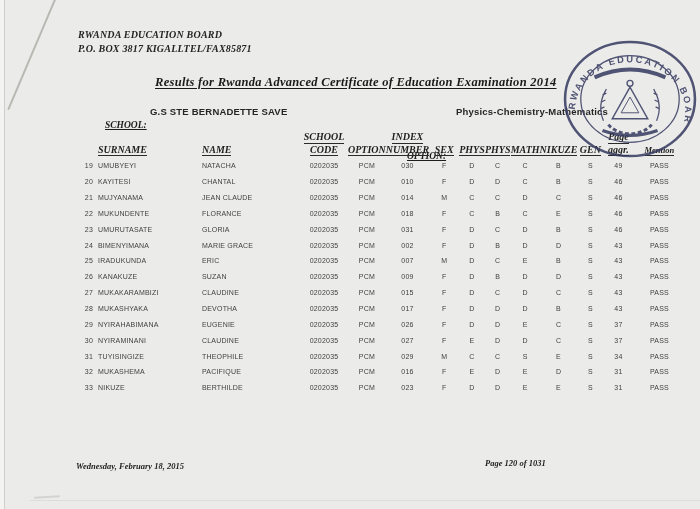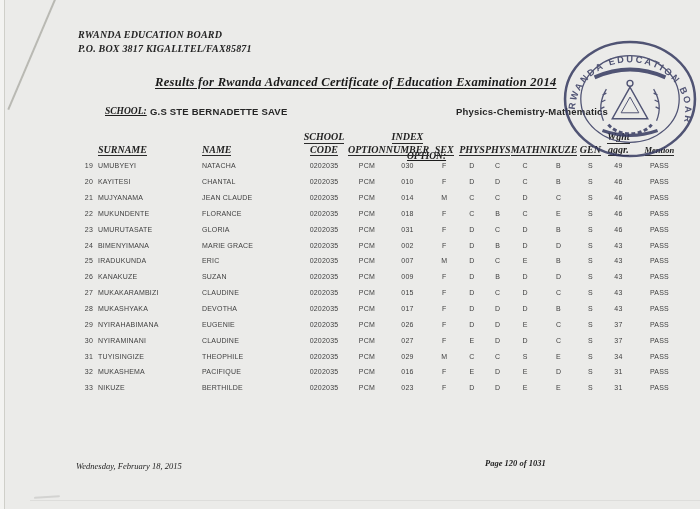--- a/index.html
+++ b/index.html
@@ -13,35 +13,35 @@
   .edge-left{position:absolute;left:0;top:0;width:4px;height:509px;background:#f3f3f1;border-right:1px solid #cfcfc9;}
   .edge-diag{position:absolute;left:55px;top:-3px;width:1.5px;height:122px;background:#b9b9b3;transform:rotate(23deg);transform-origin:top left;}
   .edge-bottom{position:absolute;left:30px;top:500px;width:670px;height:1px;background:rgba(0,0,0,0.06);}
   .smudge{position:absolute;left:34px;top:496px;width:26px;height:2px;background:rgba(0,0,0,0.10);border-radius:2px;transform:rotate(-4deg);}
 
   .letterhead{position:absolute;left:78px;top:28px;font-weight:bold;font-style:italic;font-size:10px;line-height:13.5px;letter-spacing:.2px;color:#242424;}
   .doc-title{position:absolute;left:155px;top:75px;font-weight:bold;font-style:italic;font-size:12.5px;letter-spacing:.3px;color:#1a1a1a;text-decoration:underline;text-underline-offset:2px;}
 
   .label-it{font-weight:bold;font-style:italic;font-size:9.5px;text-decoration:underline;color:#1d1d1d;}
   .val-sans{font-family:"Liberation Sans","DejaVu Sans",sans-serif;font-weight:bold;font-size:9.5px;color:#262626;letter-spacing:.2px;}
-  .school-label{position:absolute;left:105px;top:106px;}
+  .school-label{position:absolute;left:105px;top:120px;}
   .school-value{position:absolute;left:150px;top:106px;}
   .option-label{position:absolute;left:407px;top:106px;margin-top:45px;}
   .option-value{position:absolute;left:446px;top:106px;padding-left:10px;}
 
   table.results{position:absolute;left:76px;top:122px;border-collapse:collapse;table-layout:fixed;}
   table.results th{vertical-align:bottom;font-weight:bold;font-style:italic;font-size:10px;color:#1f1f1f;padding:0 0 2px 0;text-align:center;height:34px;}
   table.results th .hl{display:inline-block;border-bottom:1px solid #2a2a2a;padding-bottom:1px;line-height:8.5px;}
   table.results th.al{text-align:left;}
   table.results th.mention-h{font-size:8.5px;}
   table.results td{font-family:"Liberation Sans","DejaVu Sans",sans-serif;font-size:7px;color:#3f3f3f;height:15.85px;padding:0;text-align:center;letter-spacing:.2px;}
   table.results td.col-no{text-align:right;padding-right:5px;}
   table.results td.col-surname,table.results td.col-name{text-align:left;}
 
-  .footer-date{position:absolute;left:76px;top:461px;font-weight:normal;font-style:italic;font-size:8.5px;color:#242424;}
+  .footer-date{position:absolute;left:76px;top:461px;font-weight:bold;font-style:italic;font-size:8.5px;color:#242424;}
   .footer-page{position:absolute;left:485px;top:458px;font-weight:bold;font-style:italic;font-size:8.5px;color:#242424;}
 
   .stamp{position:absolute;left:561px;top:38px;width:138px;height:124px;opacity:.85;z-index:5;}
 </style>
 </head>
 <body>
 
 <div class="edge-left"></div>
 <div class="edge-diag"></div>
 <div class="edge-bottom"></div>
@@ -83,21 +83,21 @@
       <th class="al"><span class="hl">NAME</span></th>
       <th><span class="hl">SCHOOL</span><br><span class="hl">CODE</span></th>
       <th><span class="hl">OPTION</span></th>
       <th><span class="hl">INDEX</span><br><span class="hl">NUMBER</span></th>
       <th><span class="hl">SEX</span></th>
       <th><span class="hl">PHYS</span></th>
       <th><span class="hl">PHYS</span></th>
       <th><span class="hl">MATH</span></th>
       <th><span class="hl">NIKUZE</span></th>
       <th><span class="hl">GEN</span></th>
-      <th><span class="hl">Wght</span><br><span class="hl">aggr.</span></th>
+      <th><span class="hl">Page</span><br><span class="hl">aggr.</span></th>
       <th class="mention-h"><span class="hl">Mention</span></th>
     </tr>
   </thead>
   <tbody>
       <tr>
         <td class="col-no">19</td>
         <td class="col-surname">UMUBYEYI</td>
         <td class="col-name">NATACHA</td>
         <td class="col-school_code">0202035</td>
         <td class="col-option">PCM</td>

